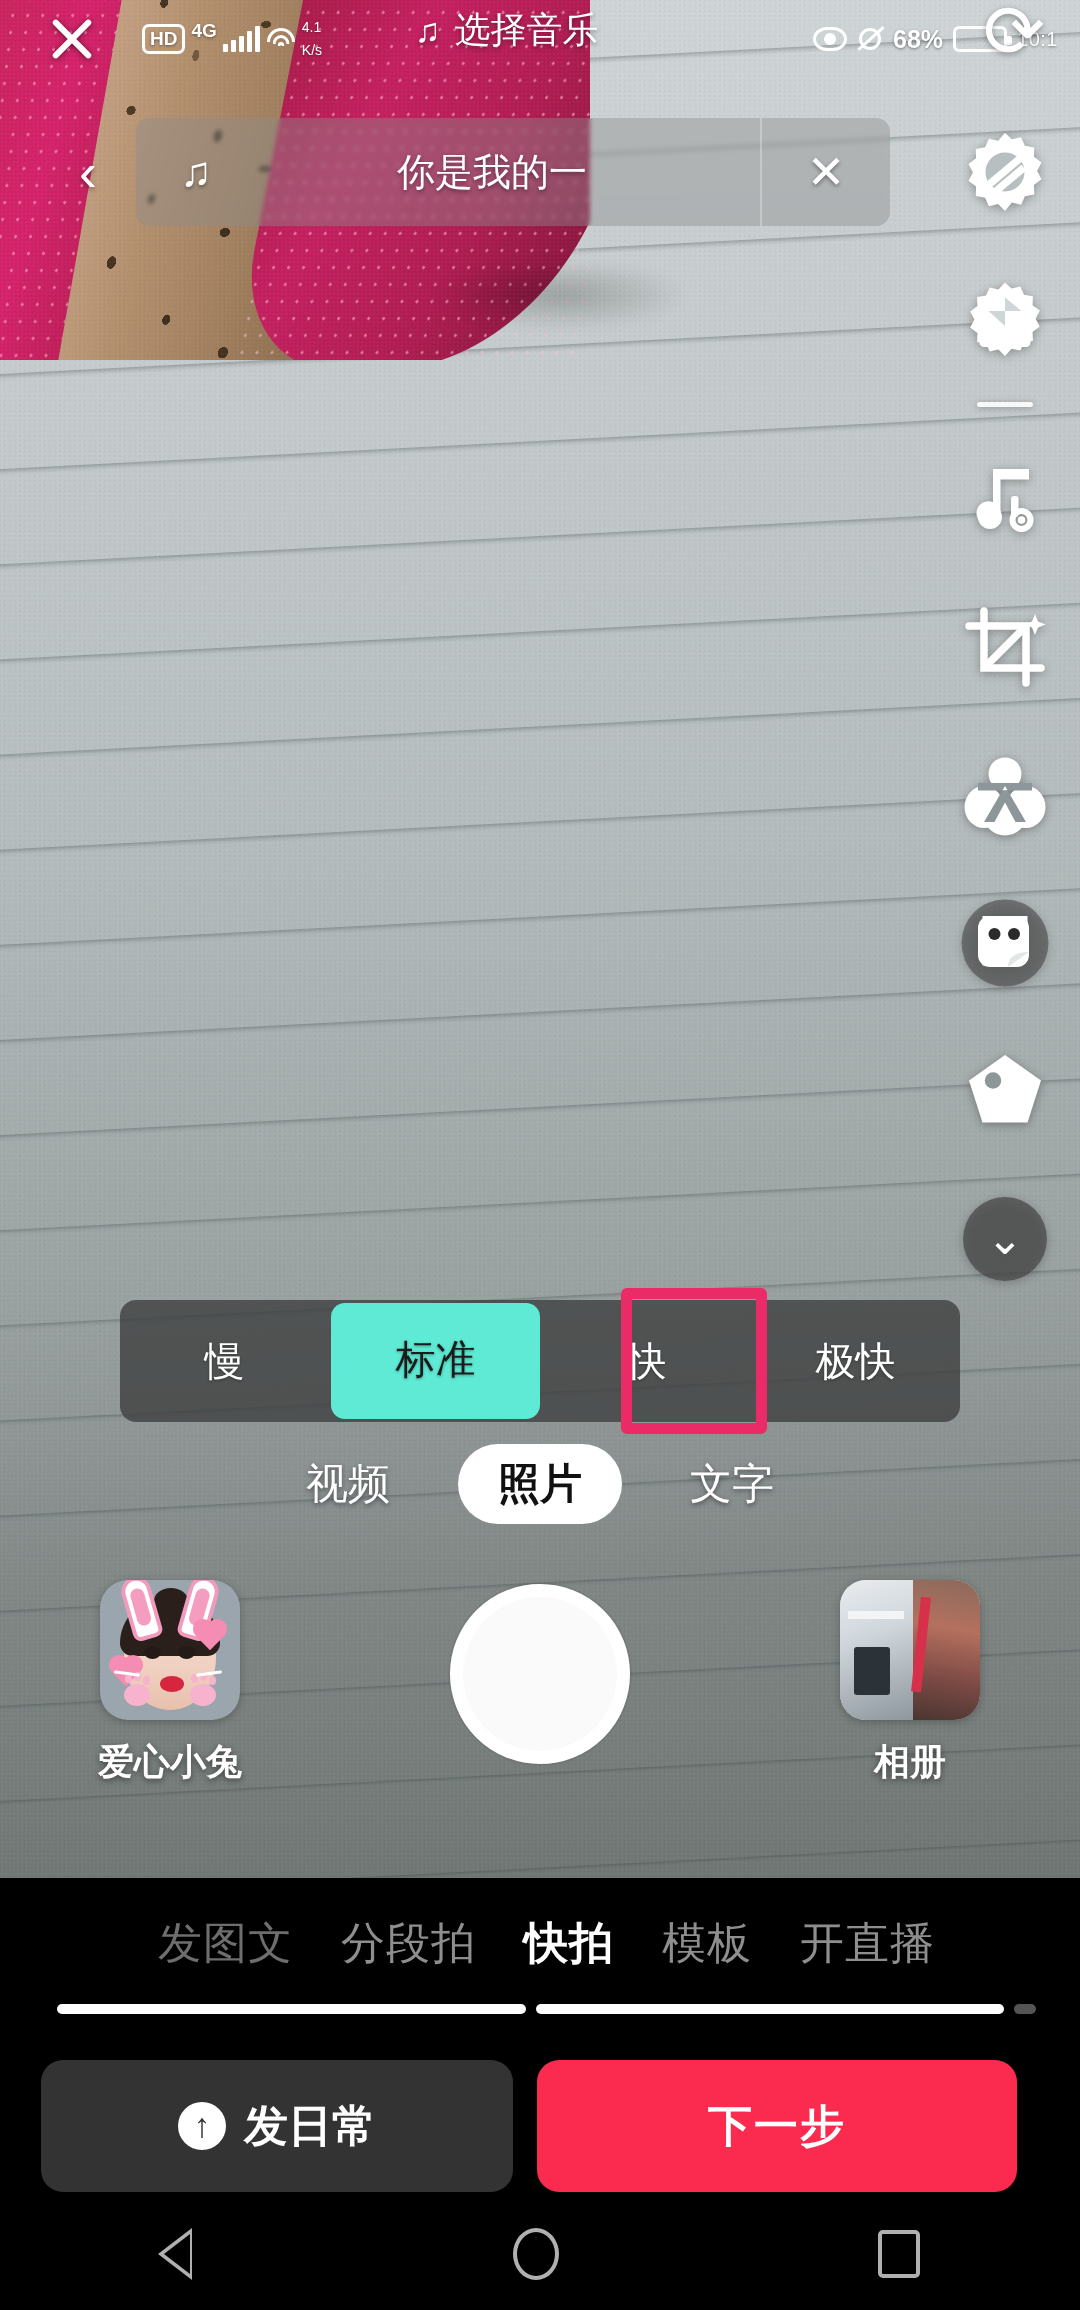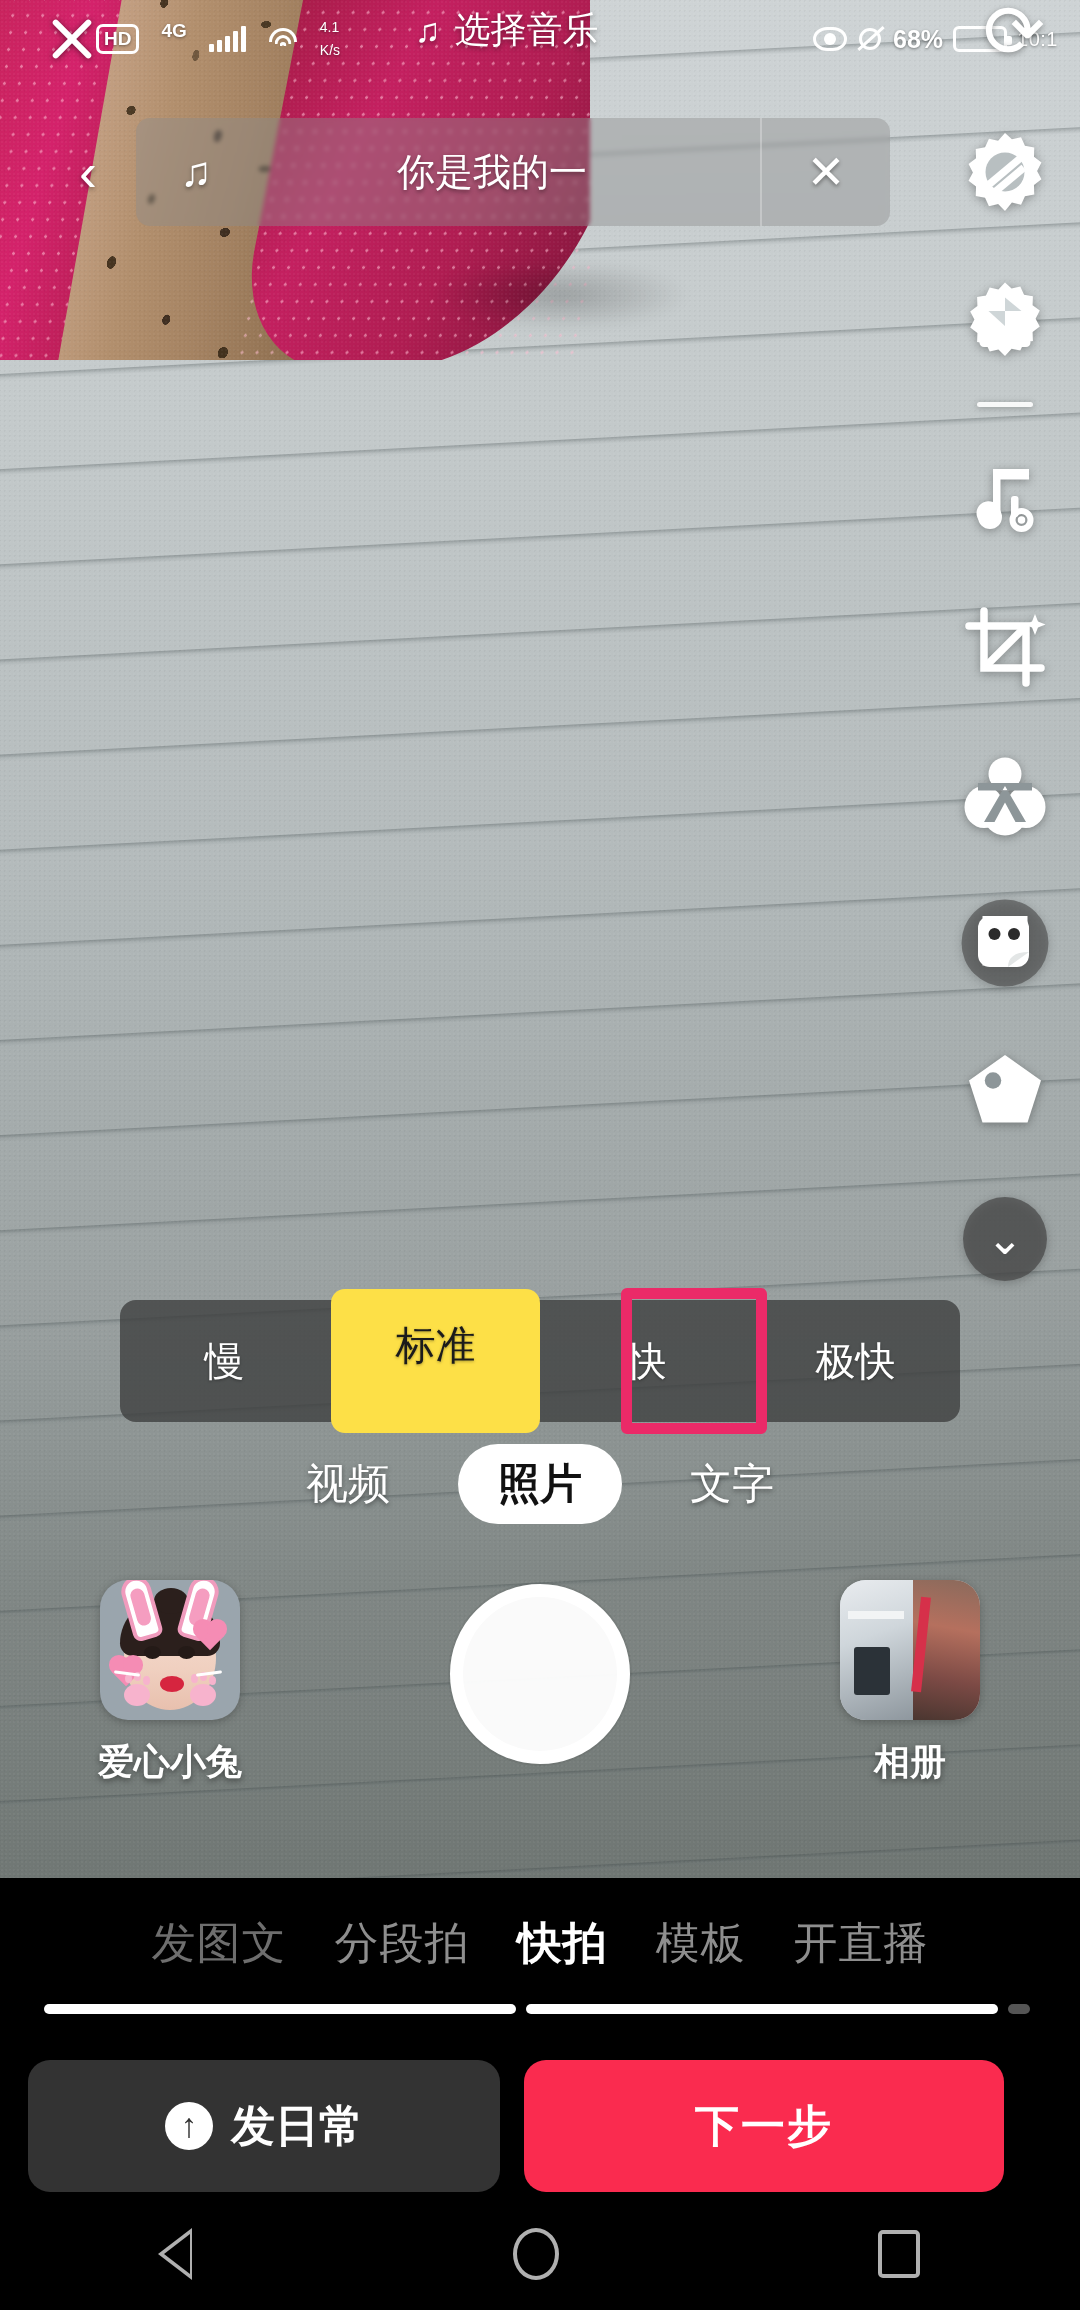--- a/index.html
+++ b/index.html
@@ -86,21 +86,21 @@
   }
 
   
   .statusbar{
     position:absolute; left:0; top:0; width:1080px; height:78px;
     display:flex; align-items:center; z-index:40;
     padding:0 22px;
     color:#fff; font-size:25px; font-weight:700;
     text-shadow:0 1px 3px rgba(0,0,0,.45);
   }
-  .sb-left{ display:flex; align-items:center; gap:22px; margin-left:74px; }
+  .sb-left{ display:flex; align-items:center; gap:6px; margin-left:120px; }
   .sb-badge{
     border:3px solid #fff; border-radius:7px; padding:0 5px;
     font-size:19px; line-height:24px; font-weight:700;
   }
   .sb-4g{ font-size:19px; font-weight:700; position:relative; top:-8px; }
   .bars{ display:flex; align-items:flex-end; gap:3px; height:26px; }
   .bars i{ display:block; width:5px; background:#fff; border-radius:1px; }
   .bars i:nth-child(1){height:8px}
   .bars i:nth-child(2){height:12px}
   .bars i:nth-child(3){height:16px}
@@ -229,22 +229,22 @@
     width:100%; height:122px; border-radius:16px;
     background:rgba(60,62,62,.78);
     display:flex; align-items:center;
   }
   .speed-item{
     flex:1; text-align:center; color:#fff; font-size:40px; font-weight:400;
     height:122px; line-height:122px;
     text-shadow:0 1px 3px rgba(0,0,0,.35);
   }
   .speed-item.active{
-    background:#fde047; color:#1b1b1b; border-radius:14px;
-    height:144px; line-height:112px; margin:0 2px;
+    background:#5eead4; color:#1b1b1b; border-radius:14px;
+    height:116px; line-height:112px; margin:0 2px;
     font-weight:500;
   }
   .speed-hl{
     position:absolute; left:501px; top:-12px; width:146px; height:146px;
     border:11px solid #eb2a68; border-radius:6px; pointer-events:none;
   }
 
   
   .mode-tabs{
     position:absolute; left:0; top:1444px; width:1080px; z-index:30;
@@ -332,21 +332,21 @@
     background:linear-gradient(190deg,#8a6a5c 0%,#b5705e 35%,#7c4a45 70%,#4a3630 100%); }
   .al-red{ position:absolute; left:54%; top:12%; width:10px; height:68%;
     background:#d6304a; transform:rotate(6deg); }
   .al-white{ position:absolute; left:6%; top:22%; width:40%; height:8px; background:#f2f4f5; }
   .al-dark{ position:absolute; left:10%; top:48%; width:26%; height:34%;
     background:#2b3238; border-radius:3px; }
 
   
   .bottom-panel{
     position:absolute; left:0; top:1878px; width:1080px; height:432px;
-    background:#000; z-index:35;
+    background:#000; z-index:35;padding-left:13px;
   }
   .nav-tabs{
     display:flex; align-items:center; justify-content:center;
     gap:48px; height:120px; padding-top:10px;
   }
   .nav-tab{
     color:#8e8e8e; font-size:44px; font-weight:500; letter-spacing:1px;
   }
   .nav-tab.active{ color:#ffffff; font-weight:700; }
   .nav-tab.dim{ color:#6e6e6e; }

